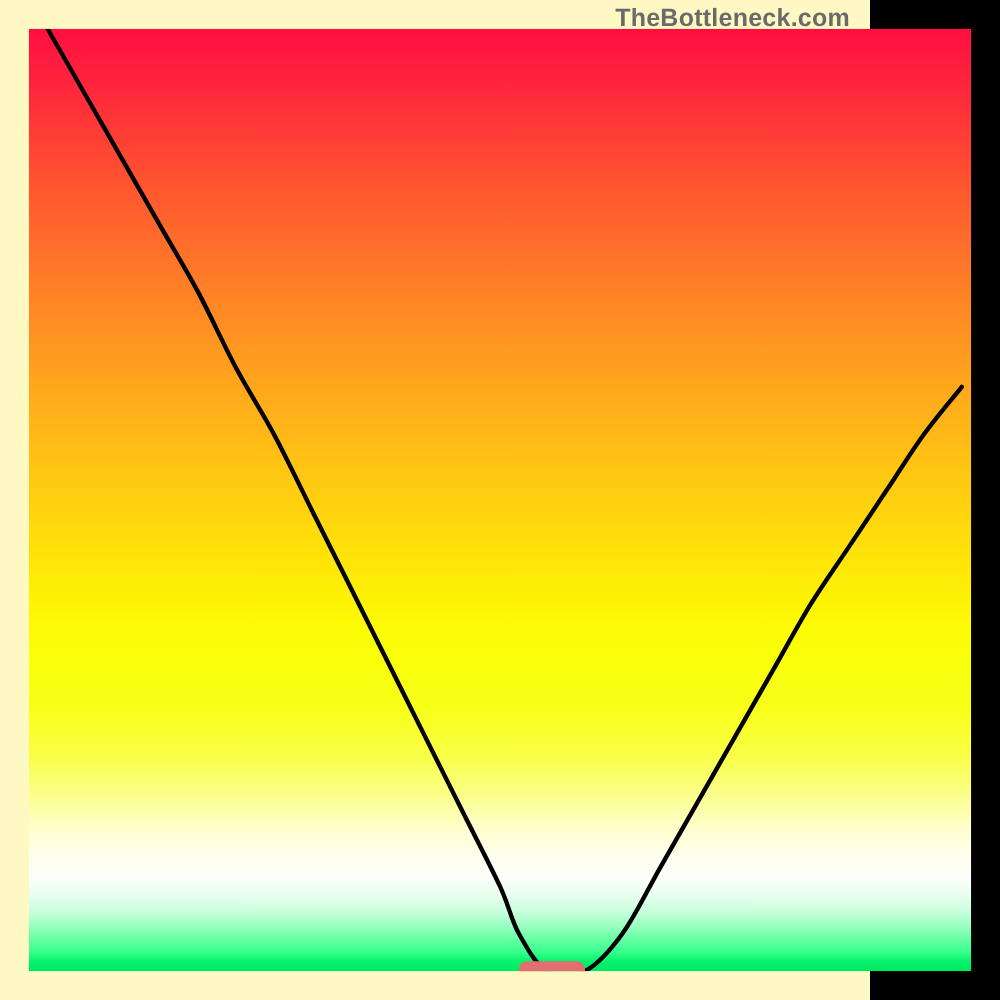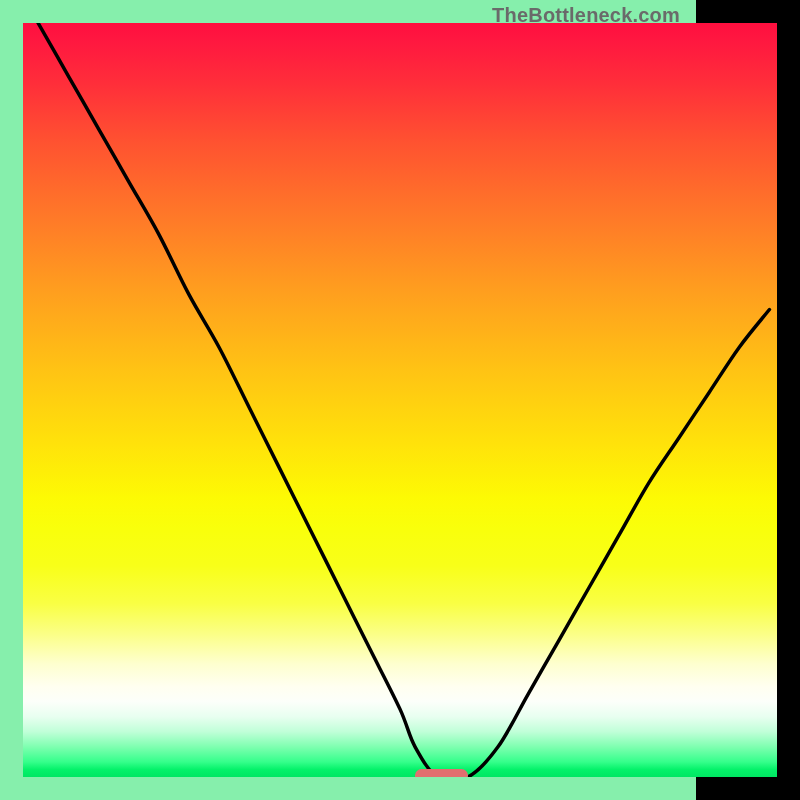--- a/index.html
+++ b/index.html
@@ -9,21 +9,21 @@
     height: 800px;
     background: #000;
     overflow: hidden;
   }
   .frame {
     position: absolute;
     left: 0;
     top: 0;
     width: 696px;
     height: 800px;
-    background: #86efac;
+    background: #fef9c3;
   }
   .plot-area {
     position: absolute;
     left: 23px;
     top: 23px;
     width: 754px;
     height: 754px;
     overflow: hidden;
   }
   .gradient {

